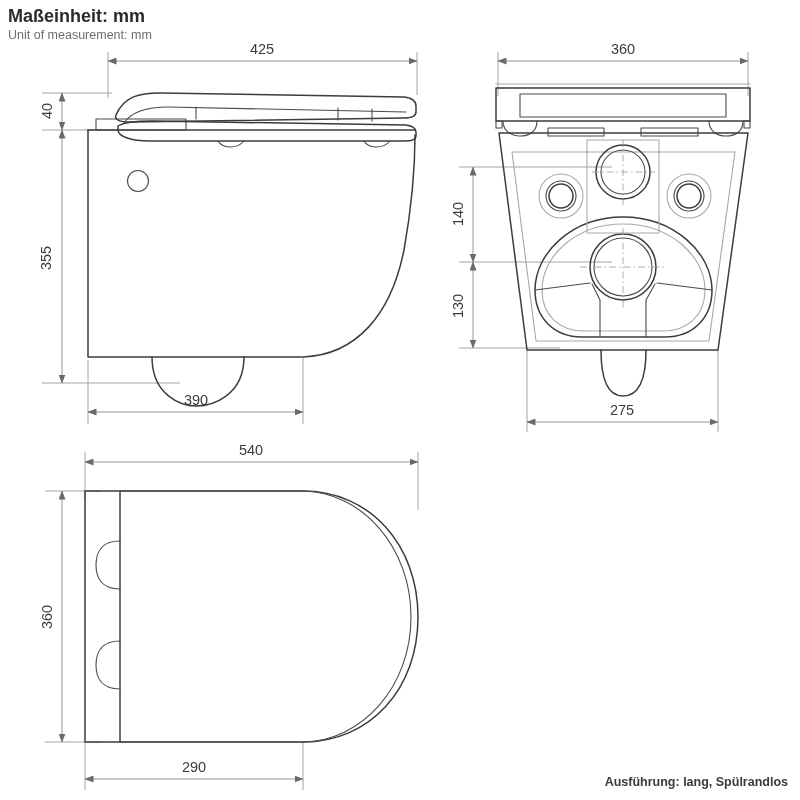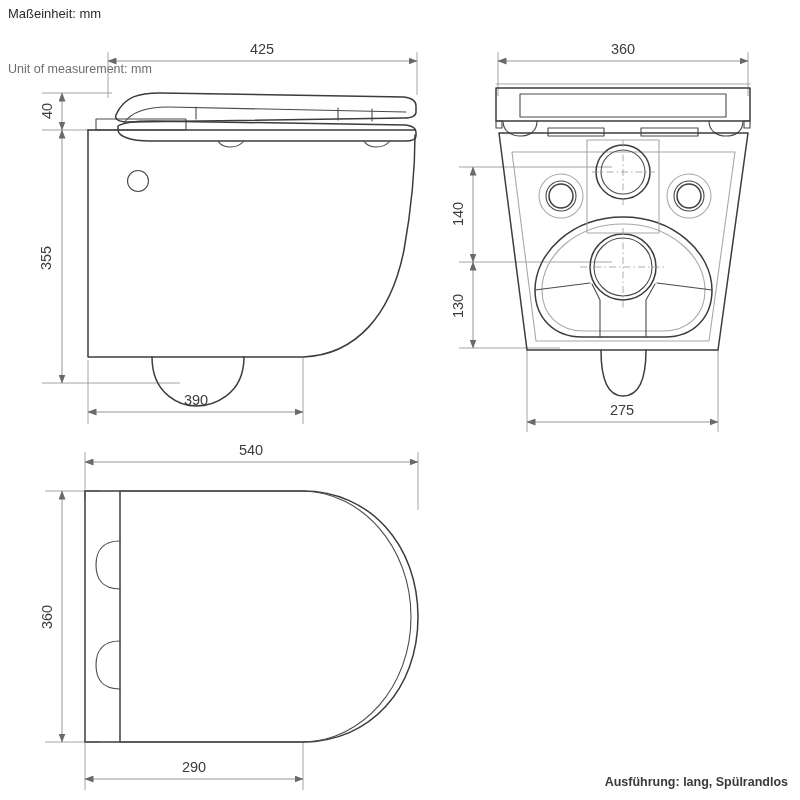--- a/index.html
+++ b/index.html
@@ -20,31 +20,30 @@
     width: 800px;
     height: 800px;
   }
   .hdr {
     position: absolute;
     left: 8px;
     top: 6px;
     line-height: 1.22;
   }
   .hdr .l1 {
-    font-size: 13px;
-    font-weight: normal;
+    font-size: 18px;
+    font-weight: bold;
     color: #2b2b2b;
     white-space: nowrap;
   }
   .hdr .l2 {
     font-size: 12.5px;
     font-weight: normal;
     color: #6e6e6e;
     white-space: nowrap;
-    margin-top: 40px;
   }
   .ftr {
     position: absolute;
     right: 12px;
     bottom: 10px;
     text-align: right;
     line-height: 1.22;
   }
   .ftr .l1 {
     font-size: 12.5px;

